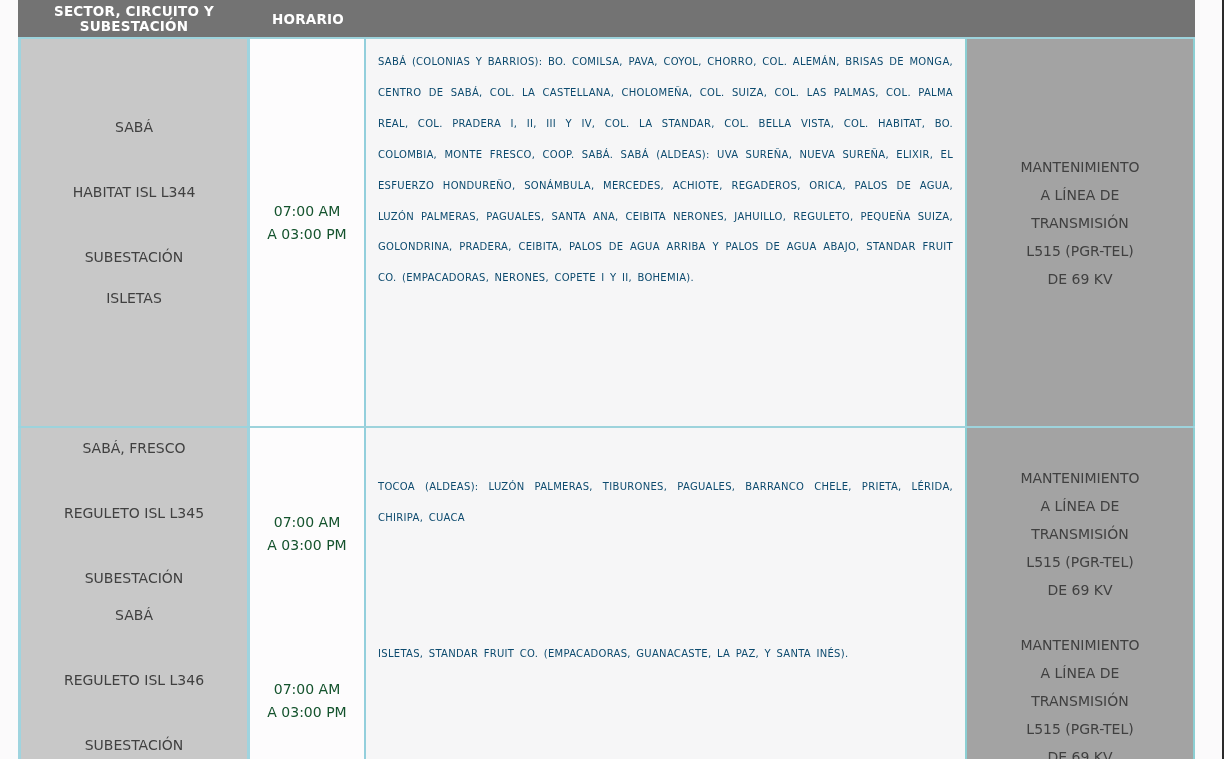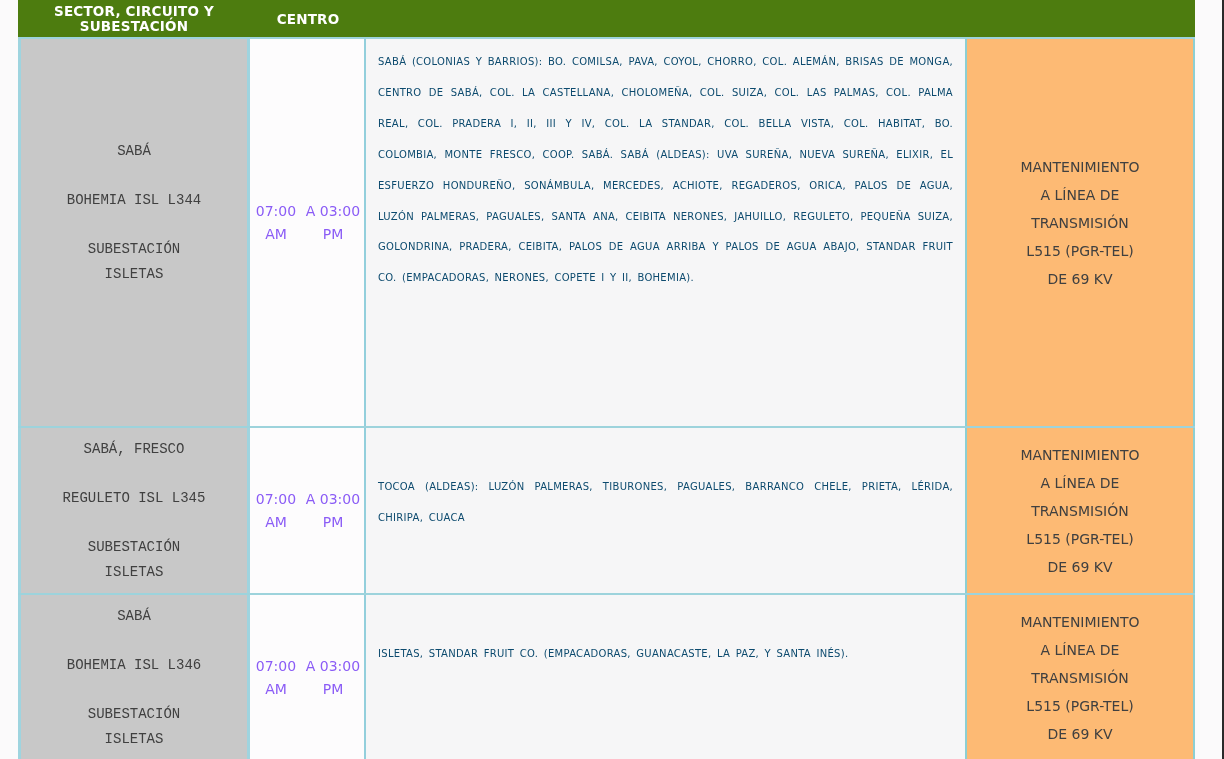--- a/index.html
+++ b/index.html
@@ -12,54 +12,54 @@
   }
   .right-edge {
     position: absolute; top: 0; right: 0; width: 2px; height: 759px; background: #2a2a2a;
   }
   .table {
     position: absolute; left: 18px; top: 0; width: 1177px;
   }
   .hdr {
     display: grid;
     grid-template-columns: 232px 116px 601px 228px;
-    height: 37px; background: #4d7c0f;
+    height: 37px; background: #737373;
   }
   .hdr > div {
     color: #ffffff; font-weight: bold; font-size: 13.5px;
     display: flex; align-items: center; justify-content: center; text-align: center;
     line-height: 12px; letter-spacing: 0.2px;
   }
   .hdr > div.c1 { align-items: flex-start; padding-top: 4px; line-height: 15px; }
   .row {
     display: grid;
     grid-template-columns: 232px 116px 601px 228px;
     border-top: 2px solid #9dd3dc;
   }
   .row > div { box-sizing: border-box; }
   .c-sector {
     background: #c8c8c8; border-left: 3px solid #9fd4df; border-right: 3px solid #9fd4df;
     display: flex; flex-direction: column; align-items: center; justify-content: center;
     font-size: 14px; text-align: center; color: #404040;
   }
-  .c-sector .g { margin: 0; line-height: 25px; font-family: Liberation Mono, monospace; }
+  .c-sector .g { margin: 8px; line-height: 25px; }
   .c-sector .gap { height: 24px; }
   .c-time {
     background: #fdfcfd; border-right: 2px solid #93cfdc;
-    display: flex; flex-direction: row; align-items: center; justify-content: center;
-    font-size: 14px; line-height: 23px; color: #8b5cf6; text-align: center;
+    display: flex; flex-direction: column; align-items: center; justify-content: center;
+    font-size: 14px; line-height: 23px; color: #14532d; text-align: center;
   }
   .c-zones {
     background: #f6f6f7; border-right: 2px solid #8ccfd3;
     padding: 8px 12px 0 12px;
     font-size: 10px; line-height: 30.9px; color: #0c4a6e;
     text-align: justify; letter-spacing: 0.3px; word-spacing: 2px;
   }
   .c-work {
-    background: #fdba74; border-right: 2px solid #8ccfd3;
+    background: #a3a3a3; border-right: 2px solid #8ccfd3;
     display: flex; flex-direction: column; align-items: center;
     font-size: 14px; line-height: 28px; color: #404040; text-align: center;
   }
   .row1 { height: 387px; }
   .row2 { height: 165px; }
   .row3 { height: 165px; }
   .row1 .c-work { justify-content: center; padding-bottom: 20px; }
   .row2 .c-work, .row3 .c-work { justify-content: center; }
   .row2 .c-zones { padding-top: 44px; }
   .row3 .c-zones { padding-top: 44px; }
@@ -69,28 +69,28 @@
 </head>
 <body>
 
 <div class="right-edge"></div>
 
 <div class="table">
   <div class="hdr">
     <div class="c1">
       <span><span>SECTOR, CIRCUITO Y</span><br><span>SUBESTACIÓN</span></span>
     </div>
-    <div>CENTRO</div>
+    <div>HORARIO</div>
   </div>
 
   <div class="row row1">
     <div class="c-sector">
       <div class="g">SABÁ</div>
       <div class="gap"></div>
-      <div class="g">BOHEMIA ISL L344</div>
+      <div class="g">HABITAT ISL L344</div>
       <div class="gap"></div>
       <div class="g">SUBESTACIÓN</div>
       <div class="g">ISLETAS</div>
     </div>
     <div class="c-time">
       <div>07:00 AM</div>
       <div>A 03:00 PM</div>
     </div>
     <div class="c-zones">SABÁ (COLONIAS Y BARRIOS): BO. COMILSA, PAVA, COYOL, CHORRO, COL. ALEMÁN, BRISAS DE MONGA, CENTRO DE SABÁ, COL. LA CASTELLANA, CHOLOMEÑA, COL. SUIZA, COL. LAS PALMAS, COL. PALMA REAL, COL. PRADERA I, II, III Y IV, COL. LA STANDAR, COL. BELLA VISTA, COL. HABITAT, BO. COLOMBIA, MONTE FRESCO, COOP. SABÁ. SABÁ (ALDEAS): UVA SUREÑA, NUEVA SUREÑA, ELIXIR, EL ESFUERZO HONDUREÑO, SONÁMBULA, MERCEDES, ACHIOTE, REGADEROS, ORICA, PALOS DE AGUA, LUZÓN PALMERAS, PAGUALES, SANTA ANA, CEIBITA NERONES, JAHUILLO, REGULETO, PEQUEÑA SUIZA, GOLONDRINA, PRADERA, CEIBITA, PALOS DE AGUA ARRIBA Y PALOS DE AGUA ABAJO, STANDAR FRUIT CO. (EMPACADORAS, NERONES, COPETE I Y II, BOHEMIA).</div>
     <div class="c-work">
@@ -122,21 +122,21 @@
       <div>TRANSMISIÓN</div>
       <div>L515 (PGR-TEL)</div>
       <div>DE 69 KV</div>
     </div>
   </div>
 
   <div class="row row3">
     <div class="c-sector">
       <div class="g">SABÁ</div>
       <div class="gap"></div>
-      <div class="g">BOHEMIA ISL L346</div>
+      <div class="g">REGULETO ISL L346</div>
       <div class="gap"></div>
       <div class="g">SUBESTACIÓN</div>
       <div class="g">ISLETAS</div>
     </div>
     <div class="c-time">
       <div>07:00 AM</div>
       <div>A 03:00 PM</div>
     </div>
     <div class="c-zones">ISLETAS, STANDAR FRUIT CO. (EMPACADORAS, GUANACASTE, LA PAZ, Y SANTA INÉS).</div>
     <div class="c-work">

